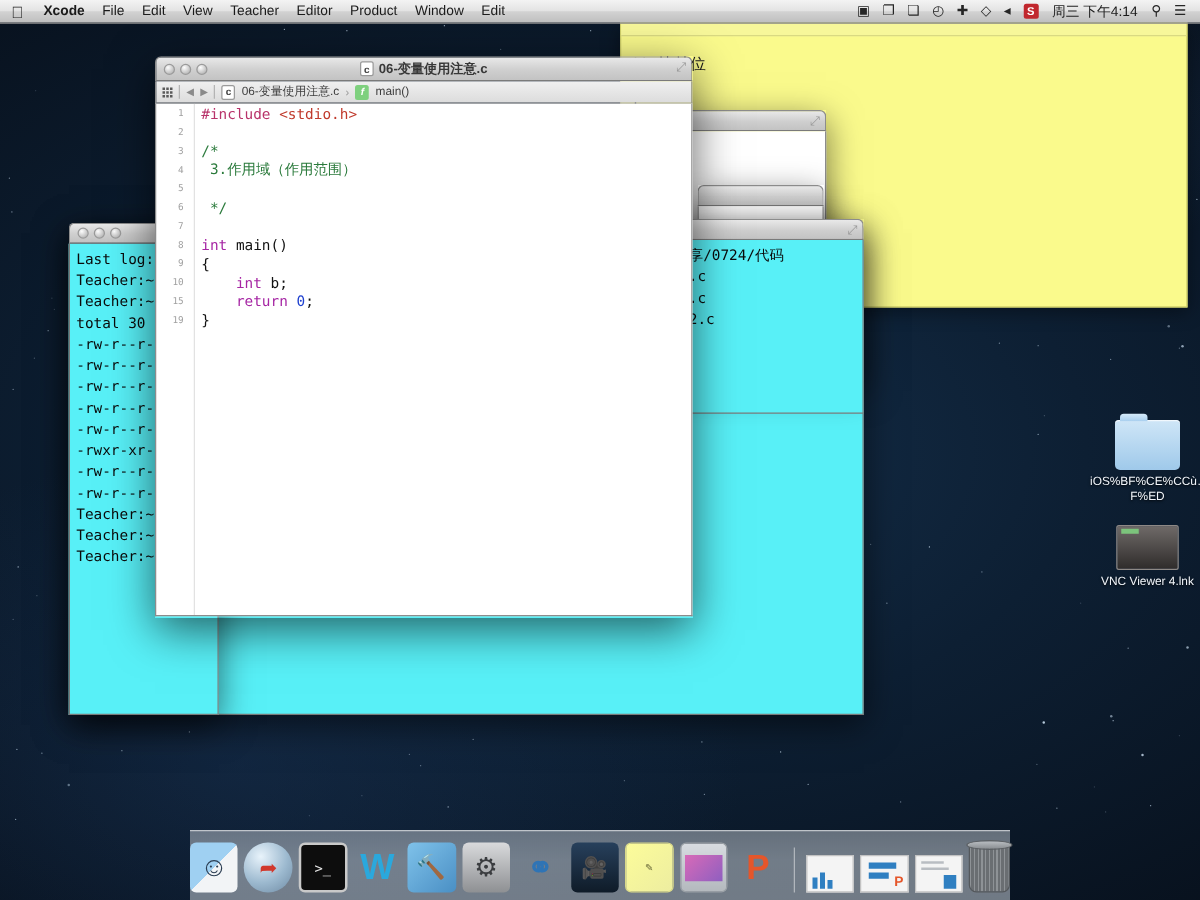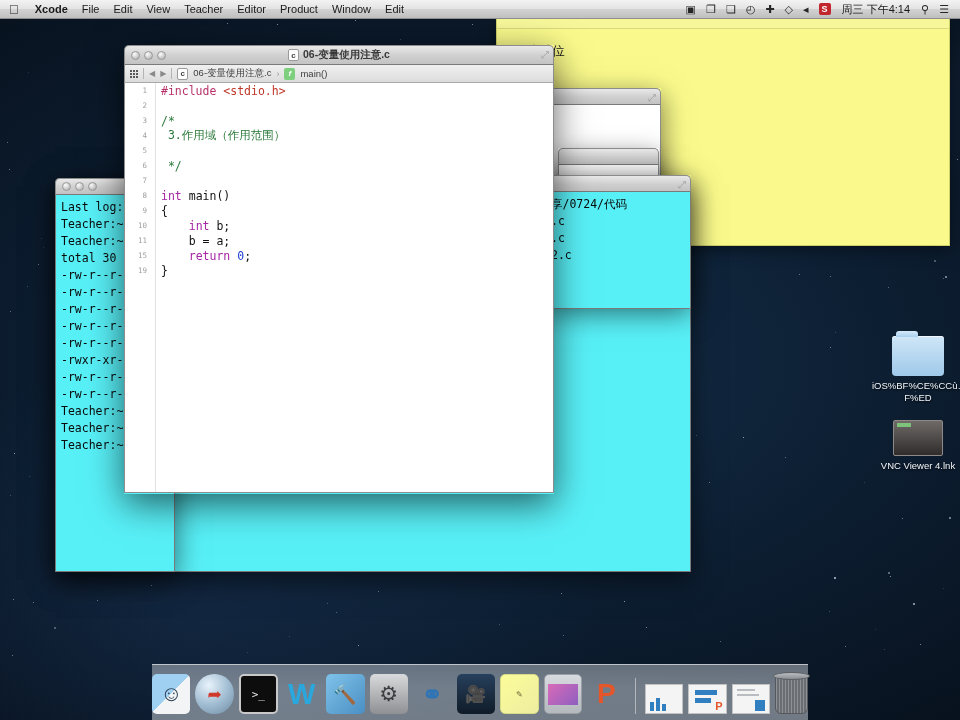--- a/index.html
+++ b/index.html
@@ -81,21 +81,21 @@
   
   #term-big { left:55px; top:178px; width:636px; height:394px; z-index:20; }
   #term-big .term-body { height:377px; }
 
   
   #term-left { left:55px; top:178px; width:120px; height:394px; z-index:40; }
   #term-left .term-body { height:377px; }
 
   
   #term-mid { left:545px; top:175px; width:146px; height:130px; z-index:30; }
-  #term-mid .term-body { height:117px; }
+  #term-mid .term-body { height:139px; }
 
   
   .plainwin-body {
     background:#fff;
     border-left:1px solid #8c8c8c; border-right:1px solid #8c8c8c;
     border-bottom:1px solid #8c8c8c;
   }
   #plain-a { left:496px; top:88px; width:165px; height:95px; z-index:14; }
   #plain-a .plainwin-body { height:78px; }
   #plain-b { left:558px; top:148px; width:101px; height:40px; z-index:15; }
@@ -581,24 +581,20 @@
         </div>
         <div class="code-row">
           <span class="ln">9</span>
           <span class="src"><span>{</span></span>
         </div>
         <div class="code-row">
           <span class="ln">10</span>
           <span class="src"><span>    </span><span class="k-kw">int</span><span> b;</span></span>
         </div>
         <div class="code-row">
-          <span class="ln">11</span>
-          <span class="src"><span>    b = a;</span></span>
-        </div>
-        <div class="code-row">
           <span class="ln">15</span>
           <span class="src"><span>    </span><span class="k-kw">return</span><span> </span><span class="k-num">0</span><span>;</span></span>
         </div>
         <div class="code-row">
           <span class="ln">19</span>
           <span class="src"><span>}</span></span>
         </div>
       </div>
   </div>
 </div>

